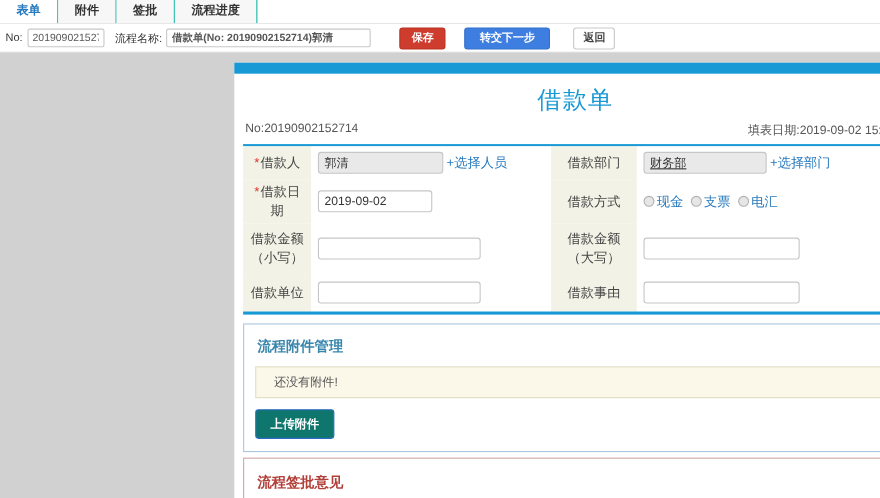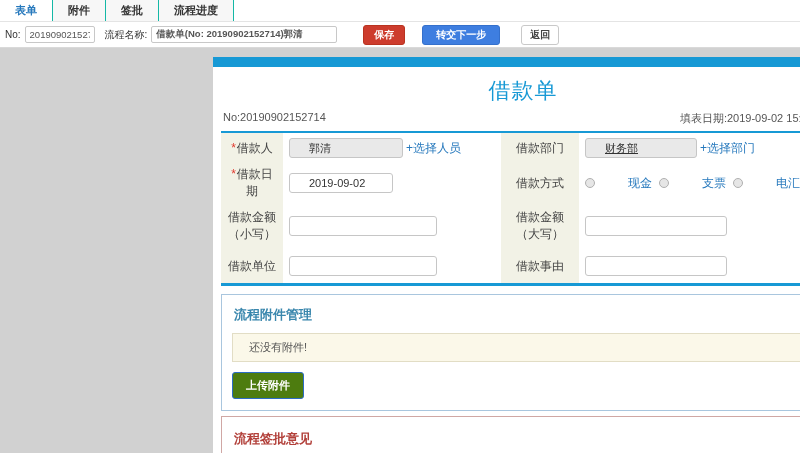--- a/index.html
+++ b/index.html
@@ -38,36 +38,36 @@
   .meta { display:flex; justify-content:space-between; padding:0 10px 5px; font-size:11px; color:#555; }
   
   .form-table { margin:0 8px; border-top:2px solid #1799d5; border-bottom:3px solid #1799d5;
     display:grid; grid-template-columns:62px 218px 78px 1fr; font-size:12px; color:#444; }
   .cell { display:flex; align-items:center; }
   .lbl { background:#f2f2e6; justify-content:center; text-align:center; padding:3px 7px; line-height:17px; }
   .val { background:#fff; padding:3px 6px; }
   .h30 { min-height:30px; } .h46 { min-height:46px; } .h34 { min-height:34px; }
   .req { color:#e03a2f; margin-right:1px; }
   .inp { height:20px; border:1px solid #c6c6c6; border-radius:3px; background:#fff;
-    font-size:11px; color:#333; padding:0 19px;
+    font-size:11px; color:#333; padding:0 5px;
     font-family:"Liberation Sans","DejaVu Sans",sans-serif; }
   .inp.ro { background:#e9e9e9; }
   .w-borrower { width:114px; } .w-dept { width:112px;text-decoration:underline; } .w-date { width:104px; }
   .w-money-l { width:148px; } .w-money-r { width:142px; }
   .sel-link { color:#2779bd; font-size:12px; margin-left:3px; text-decoration:none; cursor:pointer; }
   .radio-group { display:flex; align-items:center; }
-  .radio { display:flex; align-items:center; color:#2779bd; font-size:12px; margin-right:7px; cursor:pointer;gap:31px; }
+  .radio { display:flex; align-items:center; color:#2779bd; font-size:12px; margin-right:7px; cursor:pointer; }
   .radio-circle { width:10px; height:10px; border-radius:50%; background:#e6e6e6;
     border:1px solid #b0b0b0; margin-right:2px; }
   
   .attach-panel { margin:8px 8px 5px; border:1px solid #a9c6de; padding-bottom:11px; }
   .attach-title { color:#3a87ad; font-weight:bold; font-size:13px; padding:11px 12px 9px; }
   .attach-well { margin:0 10px; background:#fbf8e9; border:1px solid #e2ddc5;
     font-size:11px; color:#555; padding:6px 16px; }
-  .attach-btn { margin:10px 10px 0; display:inline-block; background:#4d7c0f;
+  .attach-btn { margin:10px 10px 0; display:inline-block; background:#0f766e;
     border:1px solid #2c6cc4; color:#fff; font-size:11px; font-weight:bold;
     padding:5px 13px; border-radius:3px; cursor:pointer; }
   
   .approve-panel { margin:0 8px; border:1px solid #d0a7a4; height:240px; }
   .approve-title { color:#b2403a; font-weight:bold; font-size:13px; padding:13px 12px 11px; }
 </style>
 </head>
 <body>
 
 <div class="tabbar">

